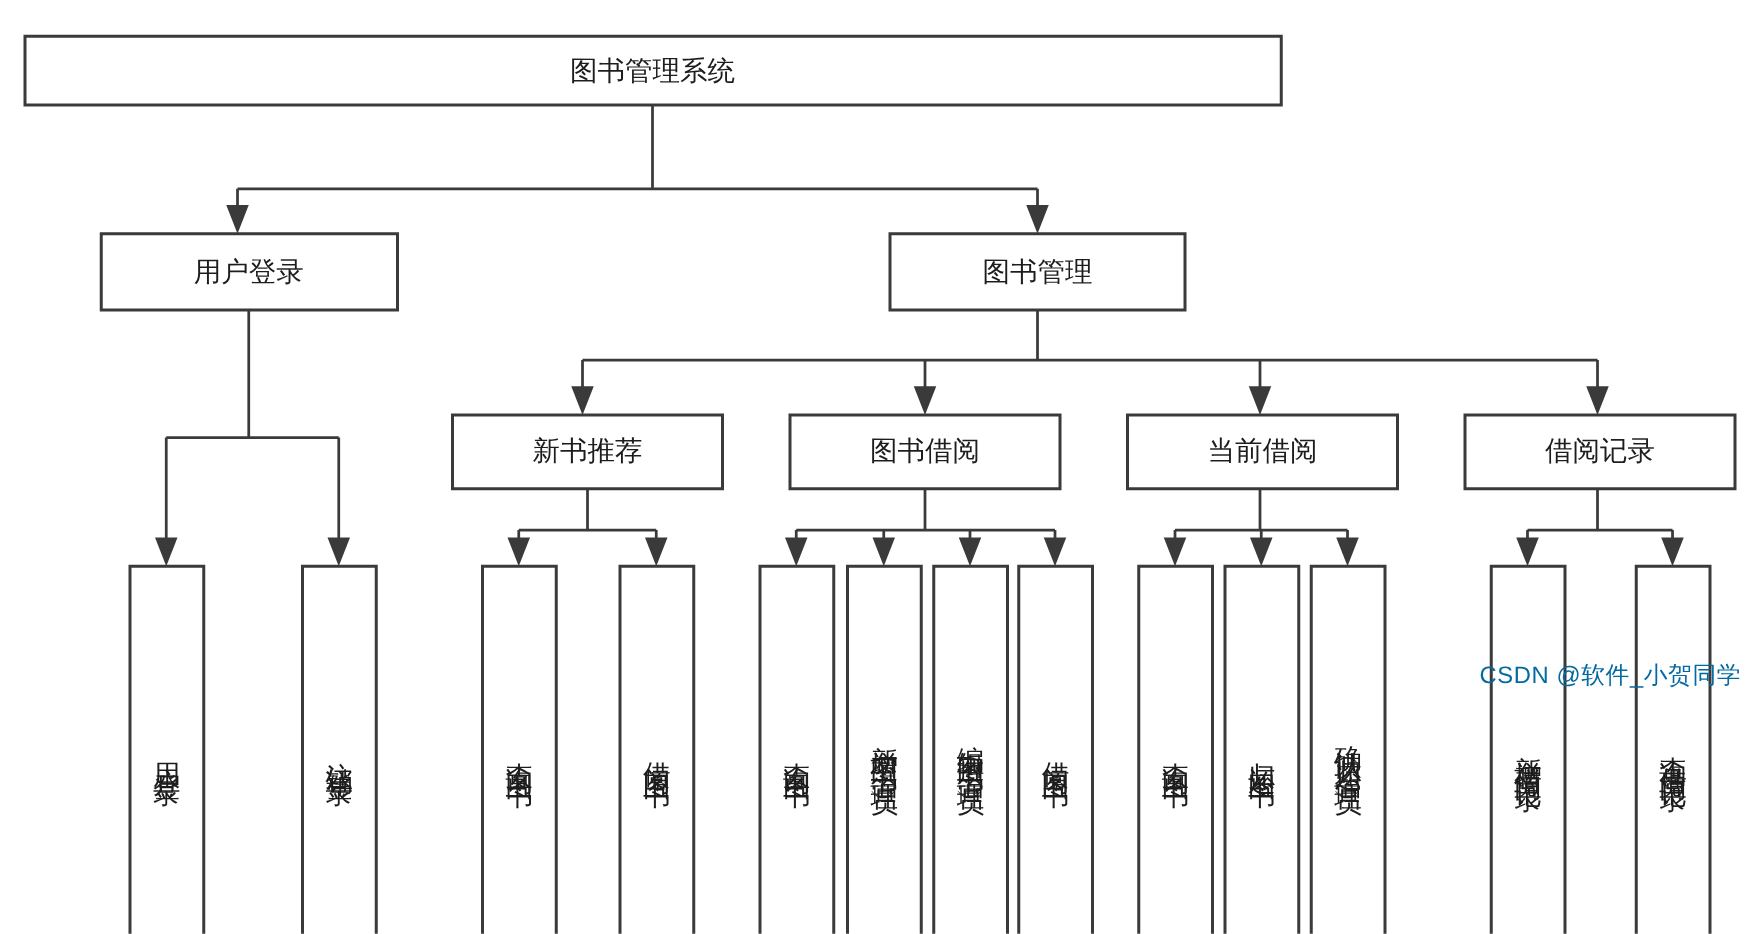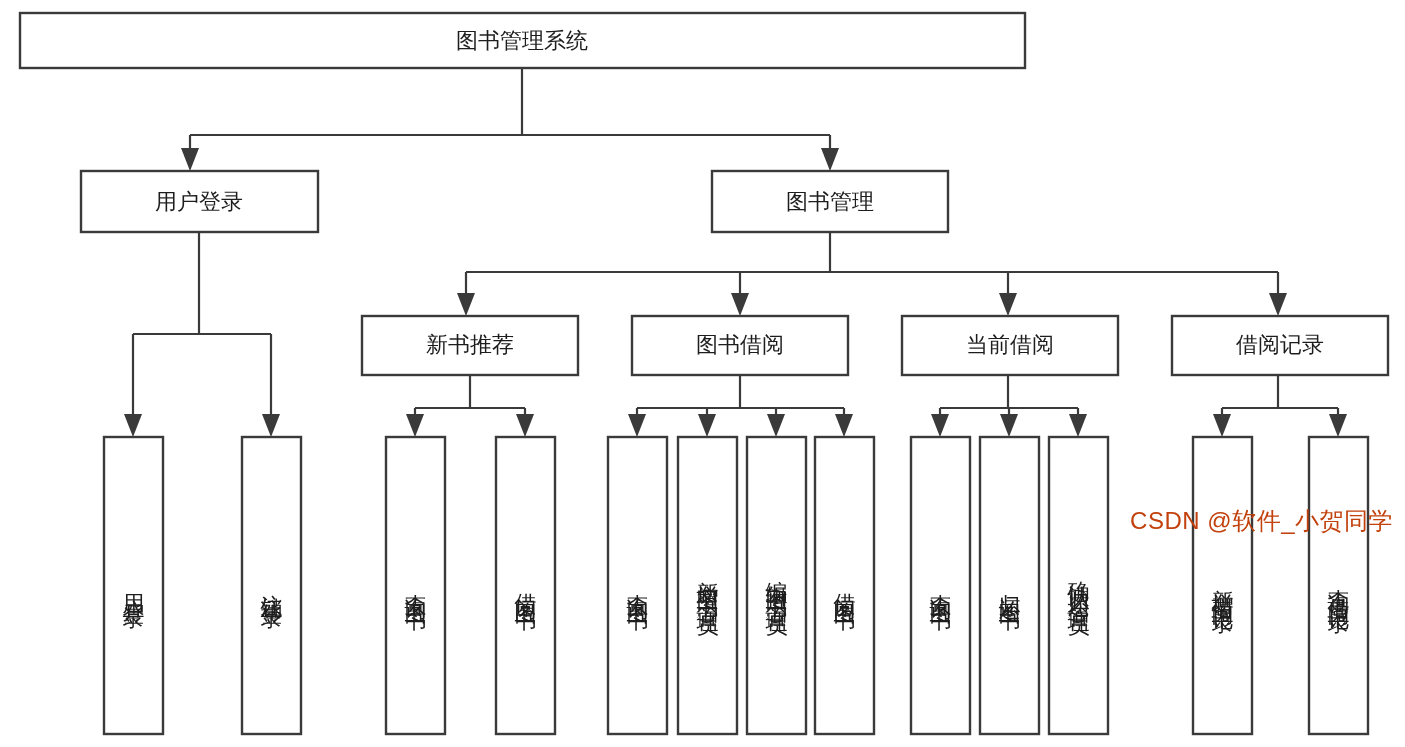--- a/index.html
+++ b/index.html
@@ -11,20 +11,21 @@
     width: 1405px;
     height: 747px;
     font-family: "Liberation Sans", "DejaVu Sans", sans-serif;
     overflow: hidden;
   }
   #diagram-root {
     position: relative;
     width: 1405px;
     height: 543px;
     background: #ffffff;
+    margin-top: 16px;
   }
   svg.flow {
     position: absolute;
     top: 0;
     left: 0;
     width: 1405px;
     height: 747px;
   }
   .node-box {
     fill: #ffffff;
@@ -59,22 +60,22 @@
     letter-spacing: 5px;
     text-align: center;
     white-space: nowrap;
     pointer-events: none;
   }
   .watermark {
     position: absolute;
     right: 12px;
     bottom: 6px;
     font-family: "Liberation Sans", "DejaVu Sans", sans-serif;
-    font-size: 24px;
-    color: #c2410c;
+    font-size: 19px;
+    color: #0369a1;
     white-space: nowrap;
     letter-spacing: 0.5px;
   }
 </style>
 </head>
 <body>
 
 <div id="diagram-root">
 
   <svg class="flow" viewBox="0 0 1405 747" xmlns="http://www.w3.org/2000/svg">

